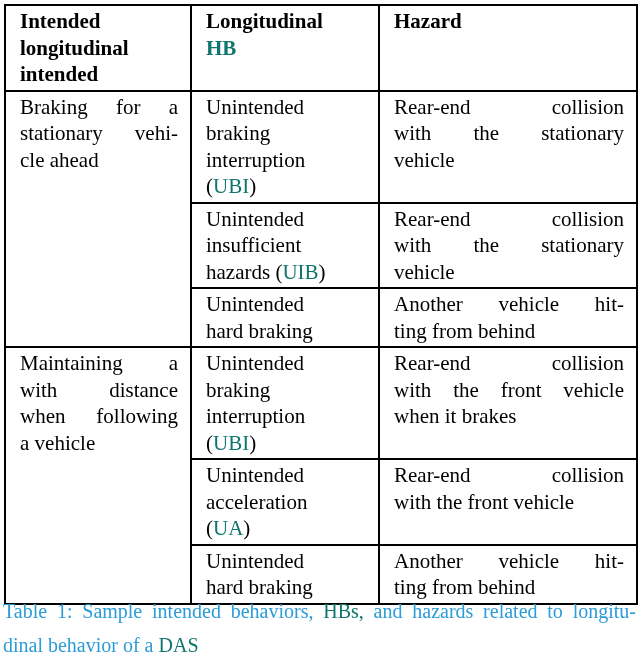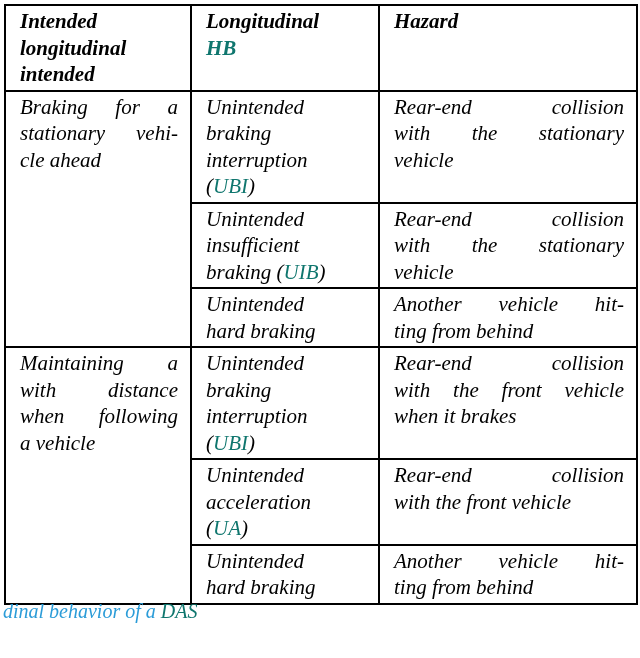--- a/index.html
+++ b/index.html
@@ -3,21 +3,21 @@
 <meta charset="utf-8">
 <style>
   html, body {
     margin: 0; padding: 0;
     width: 640px; height: 658px;
     background: #ffffff;
     overflow: hidden;
     font-family: "Liberation Serif", serif;
     color: #000000;
   }
-  .page { position: relative; width: 640px; height: 658px; font-style: italic; }
+  .page { position: relative; width: 640px; height: 658px; }
 
   .tablewrap { position: absolute; left: 4px; top: 4px; }
 
   table.hazard {
     border-collapse: collapse;
     table-layout: fixed;
     width: 632px;
   }
   table.hazard th, table.hazard td {
     border: 2px solid #000000;
@@ -98,21 +98,21 @@
           <td class="jcell">
               <div class="line stretch"><span>Rear-end collision</span></div>
               <div class="line stretch"><span>with the stationary</span></div>
               <div class="line"><span>vehicle</span></div>
             </td>
         </tr>
         <tr class="rh-mid">
           <td>
               <div class="line"><span>Unintended</span></div>
               <div class="line"><span>insufficient</span></div>
-              <div class="line"><span>braking (</span><span class="seg-red">UIB</span><span>)</span></div>
+              <div class="line"><span>hazards (</span><span class="seg-red">UIB</span><span>)</span></div>
             </td>
           <td class="jcell">
               <div class="line stretch"><span>Rear-end collision</span></div>
               <div class="line stretch"><span>with the stationary</span></div>
               <div class="line"><span>vehicle</span></div>
             </td>
         </tr>
         <tr class="rh-short">
           <td>
               <div class="line"><span>Unintended</span></div>
@@ -161,16 +161,17 @@
           <td class="jcell">
               <div class="line stretch"><span>Another vehicle hit-</span></div>
               <div class="line"><span>ting from behind</span></div>
             </td>
         </tr>
       </tbody>
     </table>
   </div>
 
   <div class="caption jcell">
+      <div class="line stretch"><span>Table 1: Sample intended behaviors, </span><span class="seg-red">HBs,</span><span> and hazards related to longitu-</span></div>
       <div class="line"><span>dinal behavior of a </span><span class="seg-red">DAS</span></div>
     </div>
 
 </div>
 
 </body></html>

